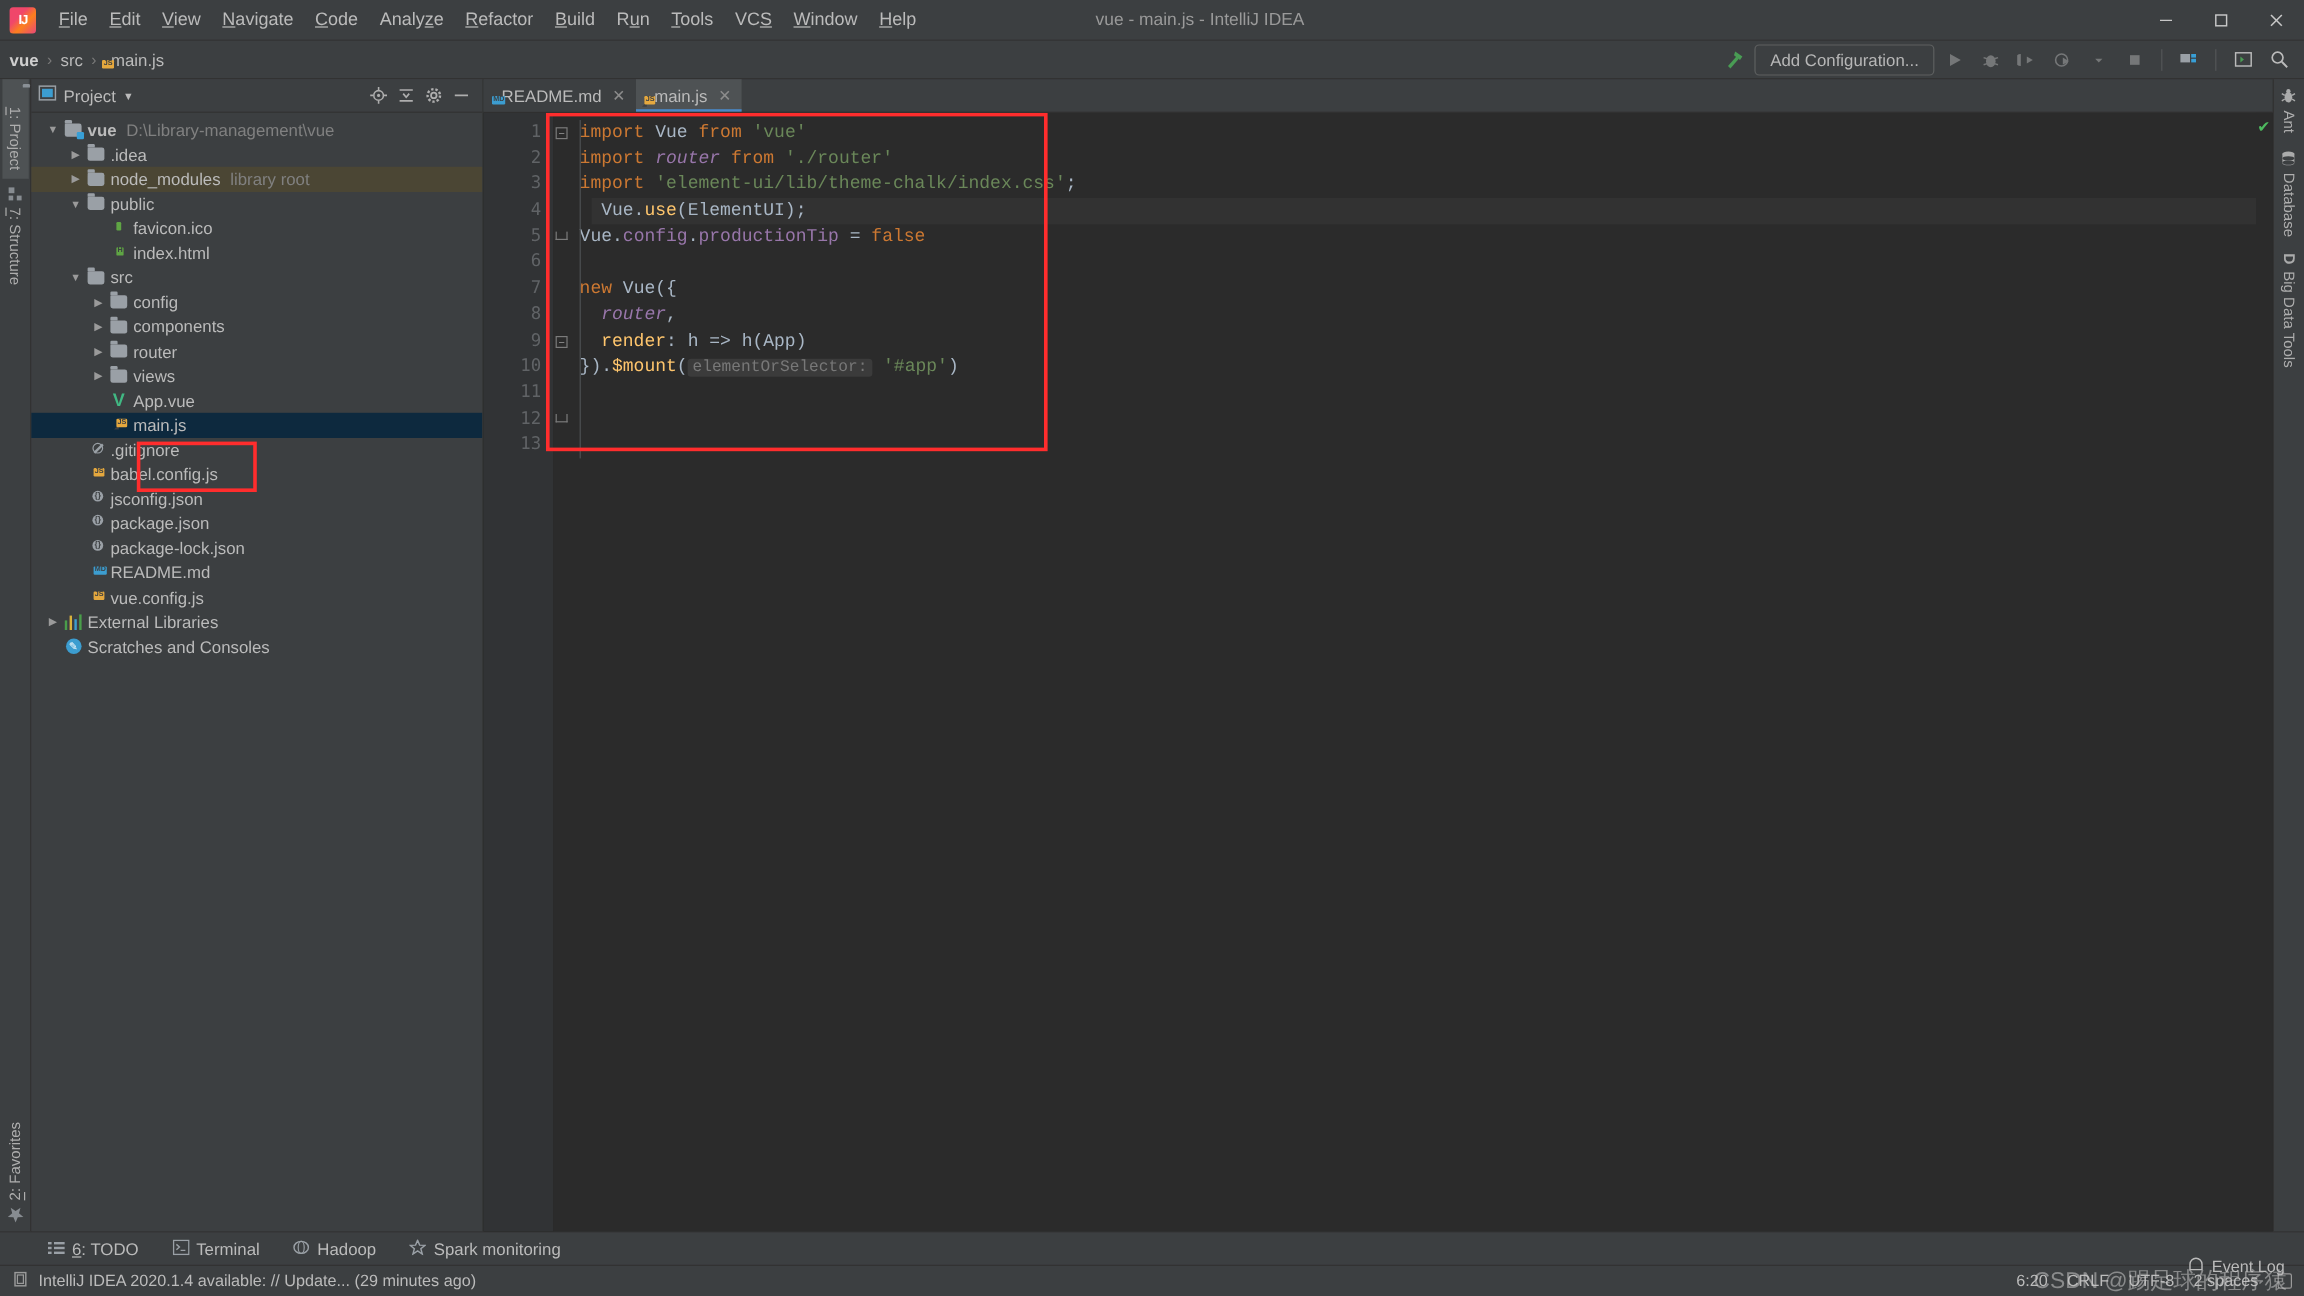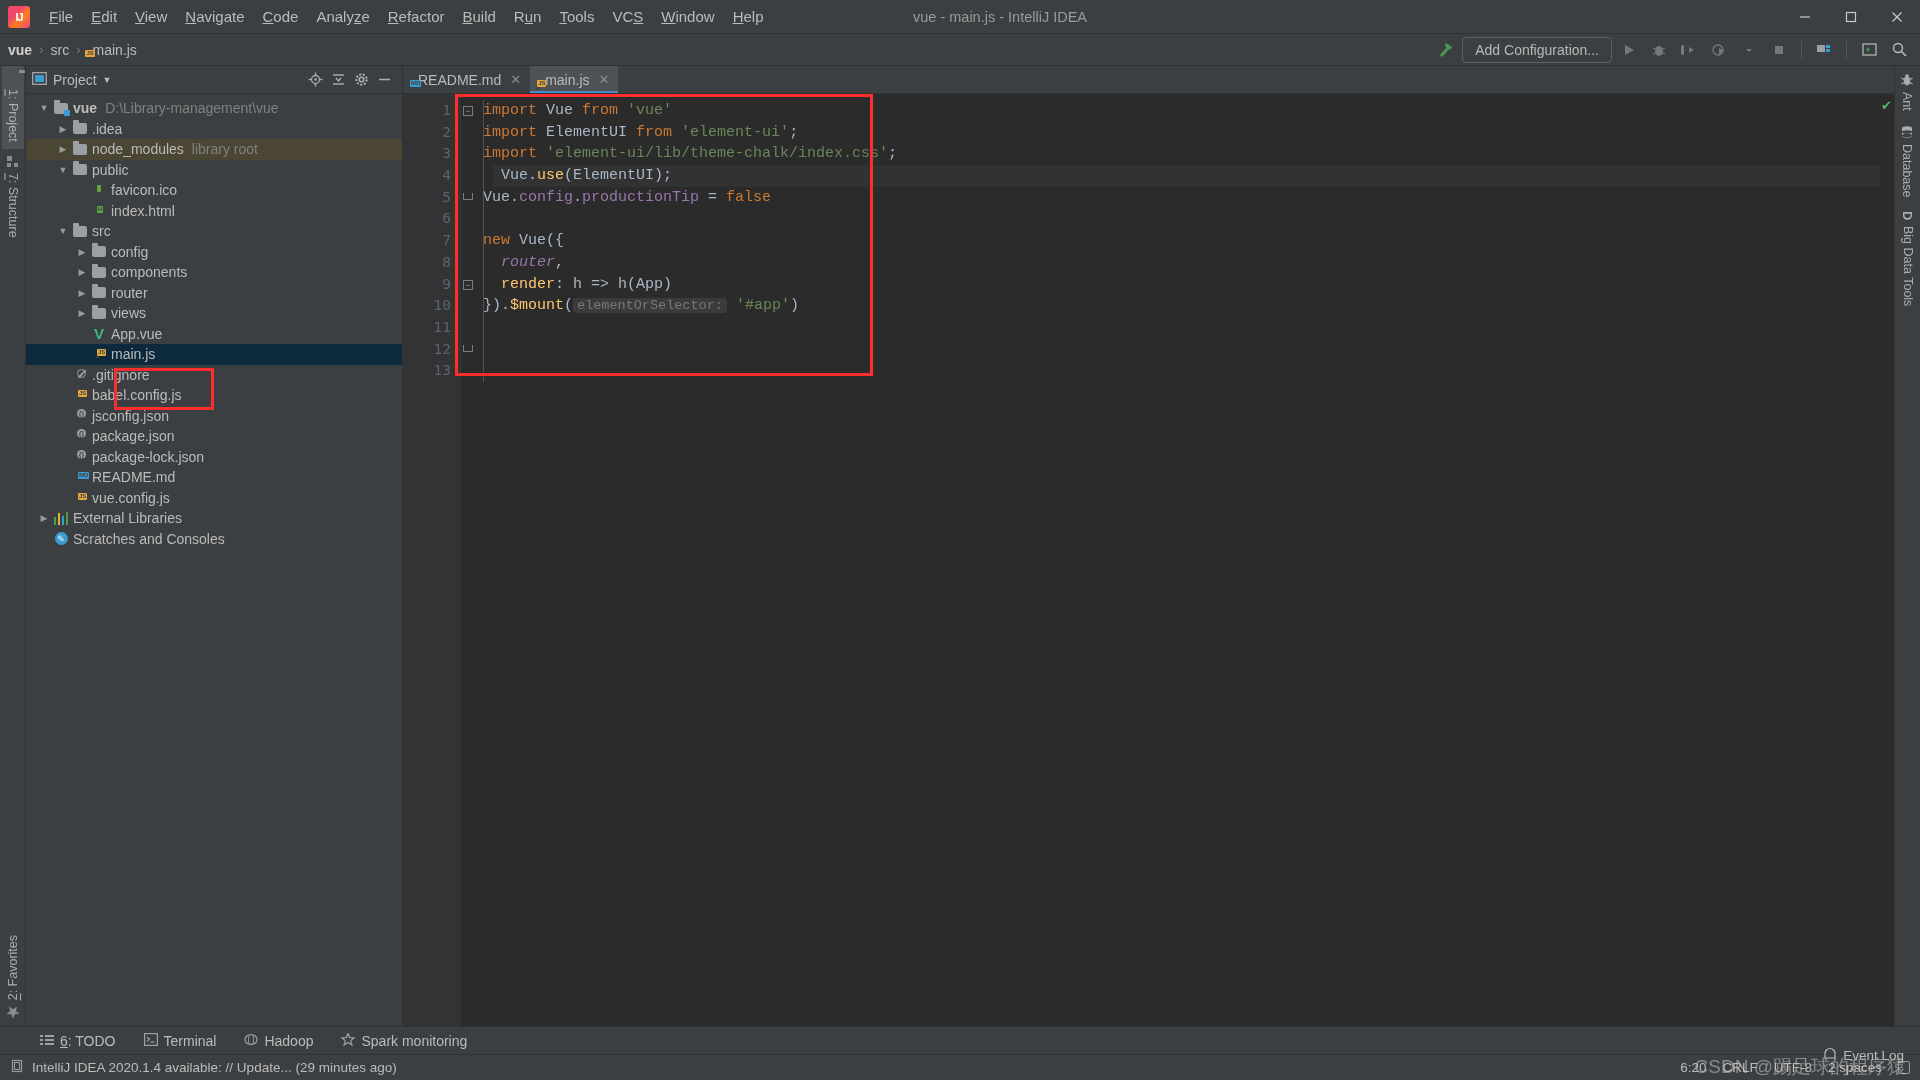--- a/index.html
+++ b/index.html
@@ -672,21 +672,21 @@
         </div>
       <div class="foldcol" id="foldcol">
           <span class="foldmark" style="top: 12px;">−</span>
           <span class="foldmark bot" style="top: 98.8px;"></span>
           <span class="foldmark" style="top: 185.6px;">−</span>
           <span class="foldmark bot" style="top: 250.7px;"></span>
         </div>
       <div class="code" id="code">
         <div class="indent-guide" style="height:282px;"></div>
       <div class="cline"><span class="tok-kw">import</span><span class="tok-id">&nbsp;</span><span class="tok-id">Vue</span><span class="tok-id">&nbsp;</span><span class="tok-kw">from</span><span class="tok-id">&nbsp;</span><span class="tok-str">'vue'</span></div>
-          <div class="cline"><span class="tok-kw">import</span><span class="tok-id">&nbsp;</span><span class="tok-id">ElementUI</span><span class="tok-id">&nbsp;</span><span class="tok-kw">from</span><span class="tok-id">&nbsp;</span><span class="tok-str">'element-ui'</span><span class="tok-id">;</span></div>
+          <div class="cline"><span class="tok-kw">import</span><span class="tok-id">&nbsp;</span><span class="tok-italic">router</span><span class="tok-id">&nbsp;</span><span class="tok-kw">from</span><span class="tok-id">&nbsp;</span><span class="tok-str">'./router'</span></div>
           <div class="cline"><span class="tok-kw">import</span><span class="tok-id">&nbsp;</span><span class="tok-str">'element-ui/lib/theme-chalk/index.css'</span><span class="tok-id">;</span></div>
           <div class="cline hl"><span class="tok-id">Vue</span><span class="tok-id">.</span><span class="tok-fn">use</span><span class="tok-id">(ElementUI);</span></div>
           <div class="cline"><span class="tok-id">Vue</span><span class="tok-id">.</span><span class="tok-prop">config</span><span class="tok-id">.</span><span class="tok-prop">productionTip</span><span class="tok-id">&nbsp;=&nbsp;</span><span class="tok-kw">false</span></div>
           <div class="cline">&nbsp;</div>
           <div class="cline"><span class="tok-kw">new</span><span class="tok-id">&nbsp;</span><span class="tok-id">Vue({</span></div>
           <div class="cline"><span class="tok-id">&nbsp;&nbsp;</span><span class="tok-italic">router</span><span class="tok-id">,</span></div>
           <div class="cline"><span class="tok-id">&nbsp;&nbsp;</span><span class="tok-fn">render</span><span class="tok-id">:&nbsp;h&nbsp;=&gt;&nbsp;h(App)</span></div>
           <div class="cline"><span class="tok-id">}).</span><span class="tok-fn">$mount</span><span class="tok-id">(</span><span class="tok-hint">elementOrSelector:</span><span class="tok-id">&nbsp;</span><span class="tok-str">'#app'</span><span class="tok-id">)</span></div>
           <div class="cline">&nbsp;</div>
         </div>

